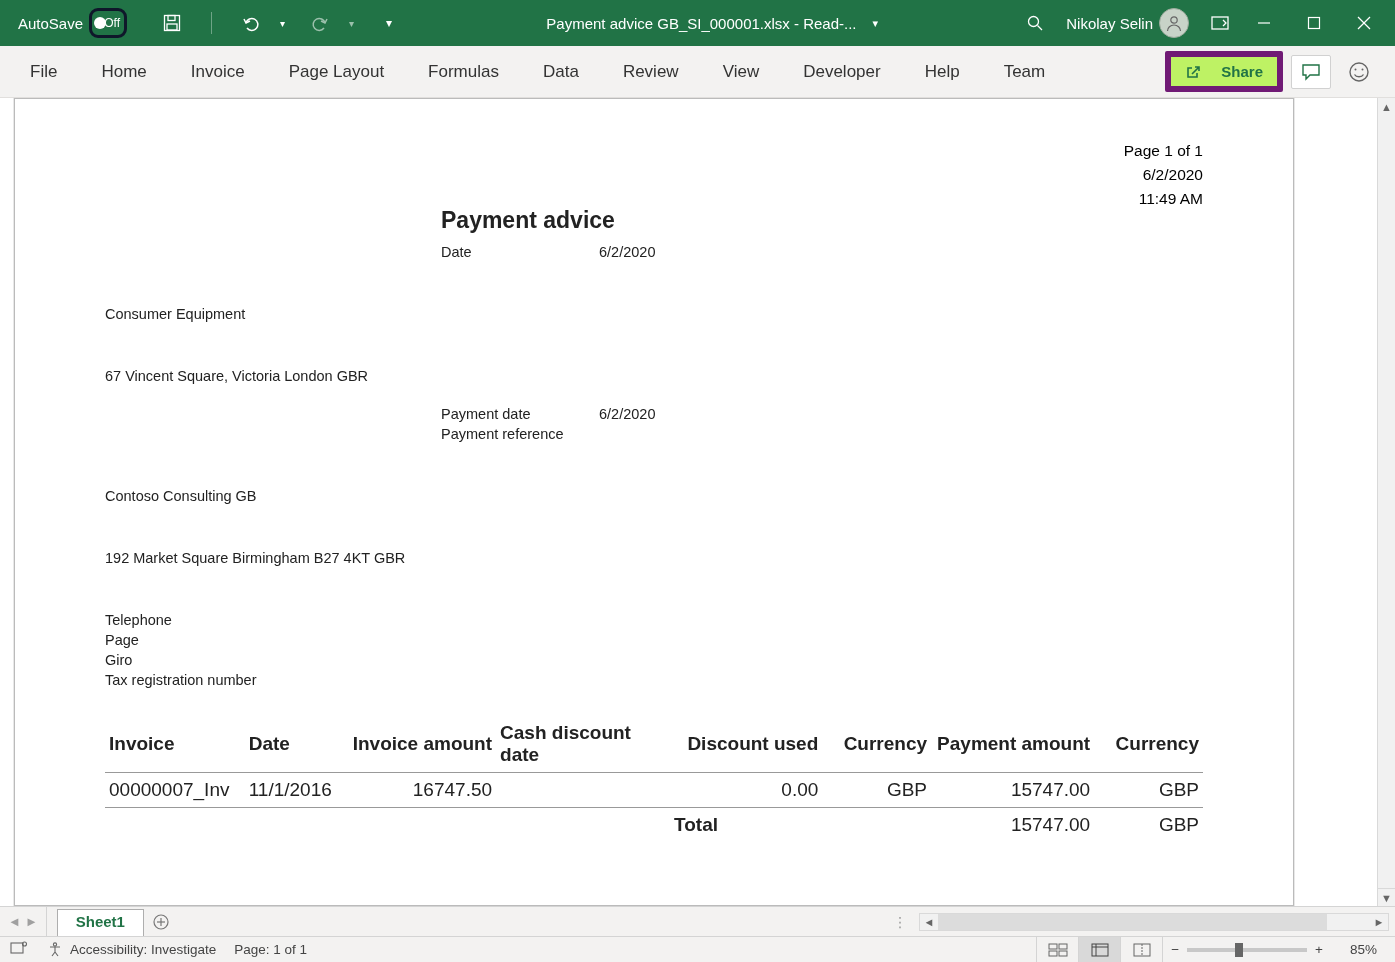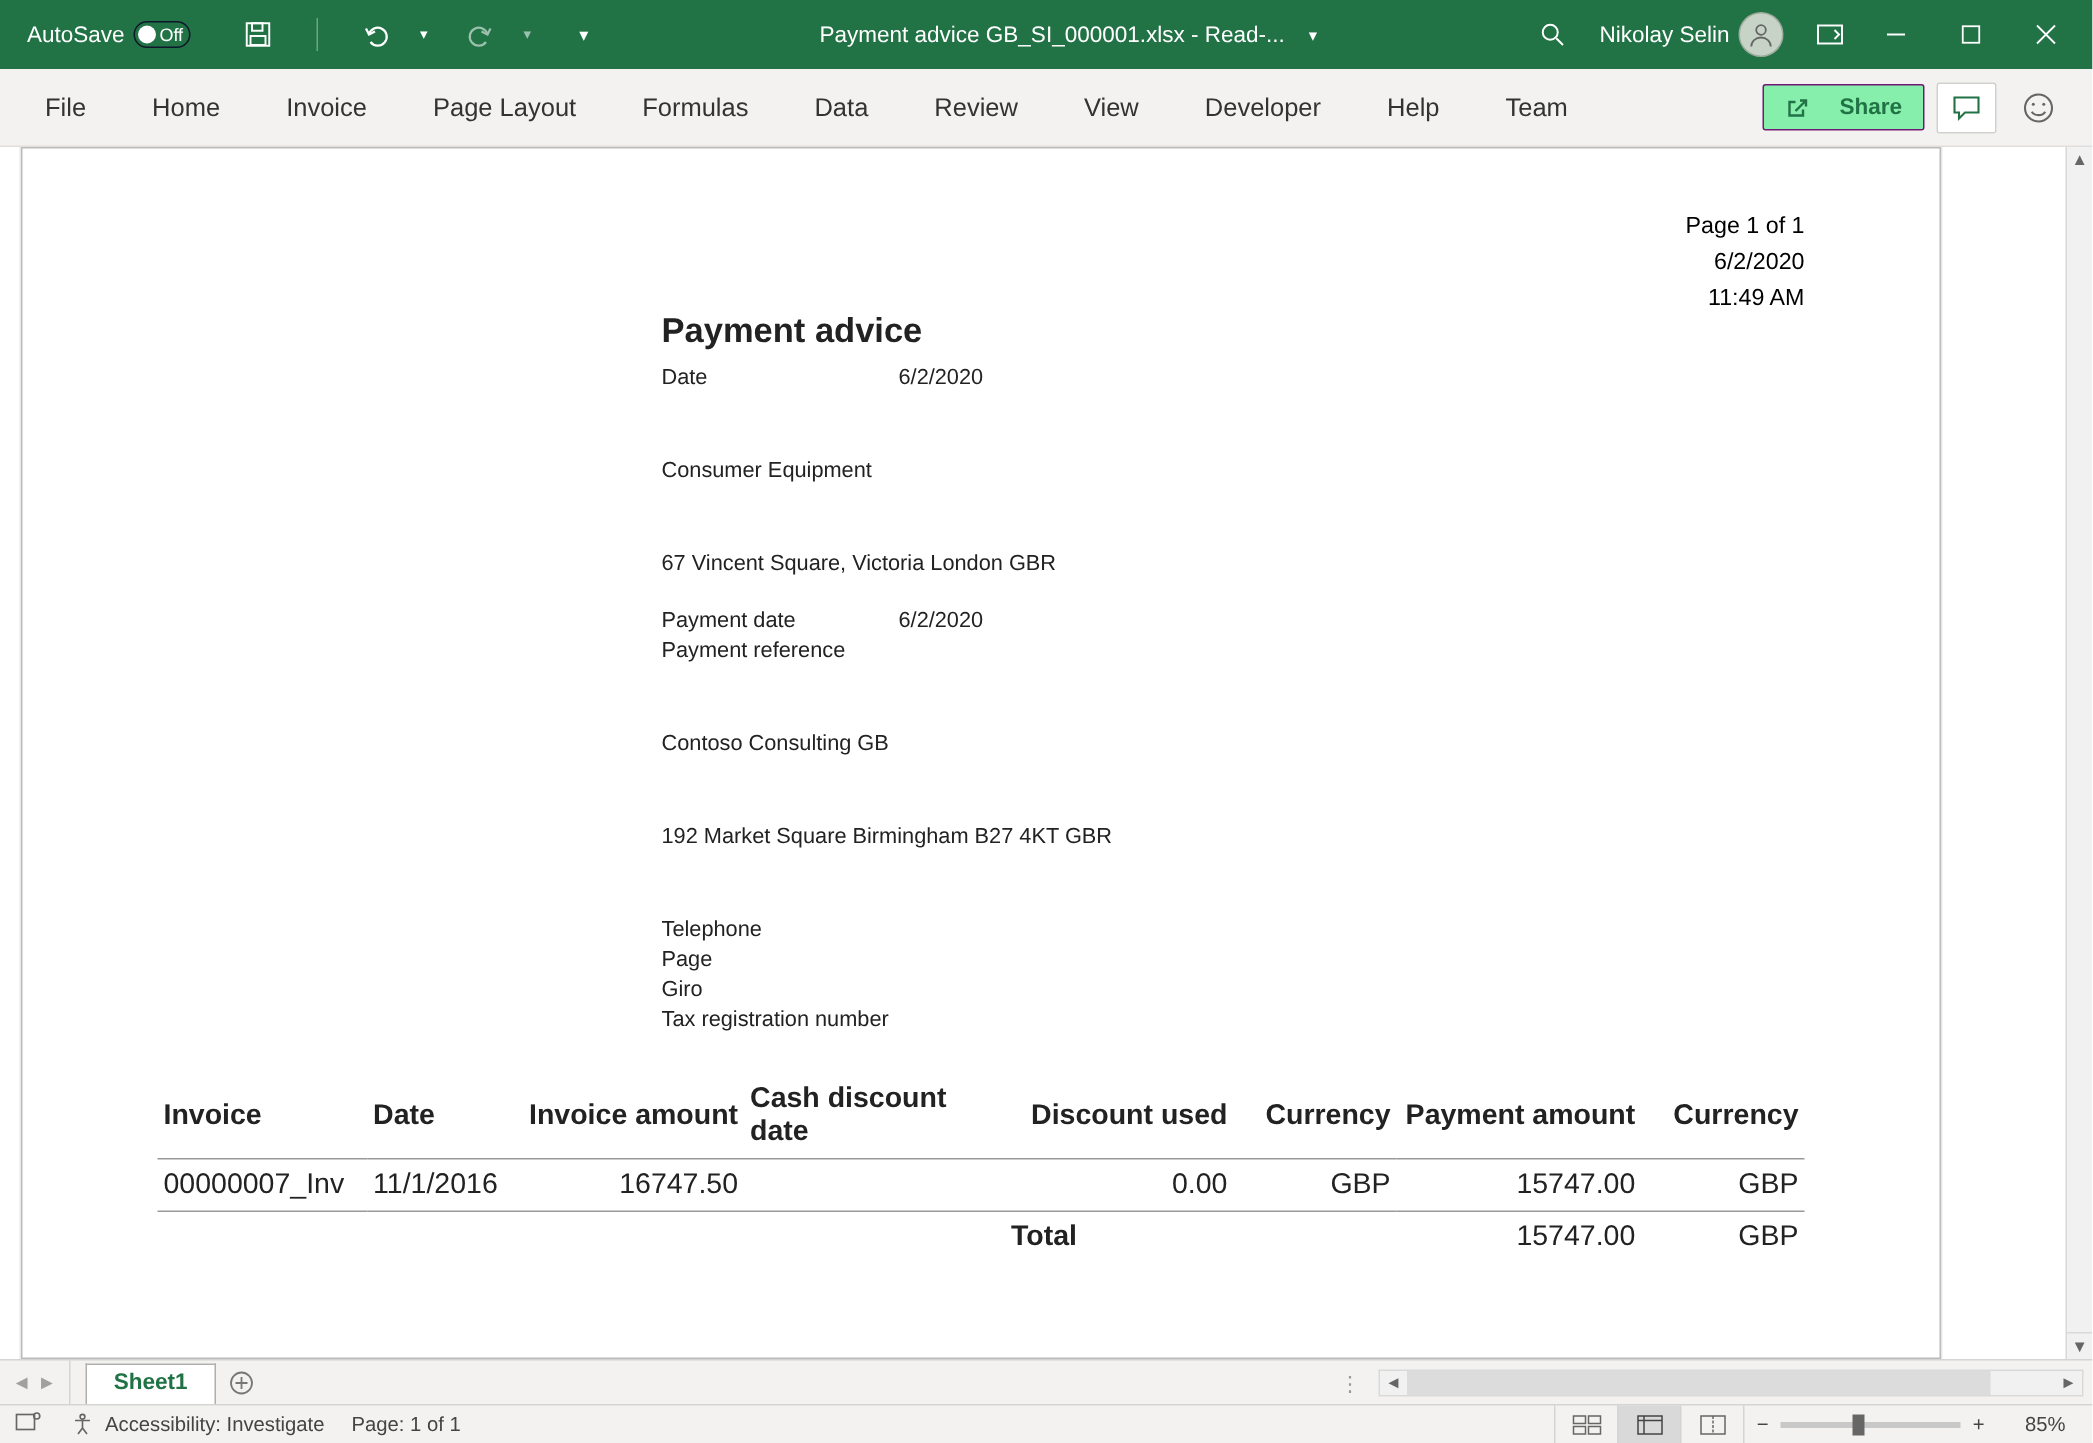--- a/index.html
+++ b/index.html
@@ -2,58 +2,58 @@
 <html><head>
 <meta charset="utf-8">
 <style>
 * { margin: 0; padding: 0; box-sizing: border-box; font-family: "Segoe UI", Arial, sans-serif; }
 body { background: #fff; width: 1395px; height: 962px; display: flex; flex-direction: column; overflow: hidden; }
 
 
 .titlebar { background: #217346; height: 46px; display: flex; align-items: center; color: #fff; padding: 0 8px; }
 .titlebar-left { display: flex; align-items: center; gap: 18px; }
 .autosave { display: flex; align-items: center; gap: 6px; font-size: 15px; padding: 0 10px; }
-.toggle { width: 38px; height: 18px; border: 1px solid #0f172a; border-radius: 9px; position: relative; display: flex; align-items: center; }
+.toggle { width: 38px; height: 30px; border: 3px solid #0f172a; border-radius: 9px; position: relative; display: flex; align-items: center; }
 .toggle-dot { width: 12px; height: 12px; background: #fff; border-radius: 50%; margin-left: 2px; }
 .toggle-lbl { font-size: 12px; position: absolute; right: 4px; }
 .tb-btn { width: 34px; height: 30px; display: flex; align-items: center; justify-content: center; cursor: pointer; }
 .tb-divider { width: 1px; height: 22px; background: rgba(255,255,255,0.35); margin: 0 4px; }
 .tb-caret { font-size: 10px; color: #fff; margin-left: -6px; }
 .tb-icon svg { display: block; }
 
 .titlebar-center { flex: 1; text-align: center; font-size: 15px; color: #fff; display: flex; align-items: center; justify-content: center; gap: 8px;}
 .titlebar-center .caret { font-size: 11px; margin-left: 8px; }
 
 .titlebar-right { display: flex; align-items: center; gap: 4px; }
 .user-area { display: flex; align-items: center; gap: 6px; font-size: 15px; padding: 0 10px; }
 .avatar { width: 30px; height: 30px; border-radius: 50%; background: #c8d3c8; border: 1px solid #9eac9e; display: flex; align-items: center; justify-content: center; }
 .win-btn { width: 46px; height: 30px; display: flex; align-items: center; justify-content: center; cursor: pointer; }
 
 
 .ribbon { background: #f3f2f1; border-bottom: 1px solid #e1dfdd; height: 52px; display: flex; align-items: center; padding: 4px 8px; }
 .ribbon-tab { padding: 0 22px; height: 52px; display: flex; align-items: center; font-size: 17px; color: #333; cursor: pointer; }
 .ribbon-right { margin-left: auto; display: flex; align-items: center; gap: 8px; padding-right: 8px; }
-.share-btn { background: #86efac; border: 1px solid #701a75; color: #217346; font-weight: 600; padding: 6px 14px; font-size: 15px; display: flex; align-items: center; gap: 20px; border-radius: 2px; cursor: pointer;}
+.share-btn { background: #bef264; border: 6px solid #701a75; color: #217346; font-weight: 600; padding: 6px 14px; font-size: 15px; display: flex; align-items: center; gap: 20px; border-radius: 2px; cursor: pointer;}
 .icon-btn { width: 40px; height: 34px; border: 1px solid #d1d1d1; background: #fff; display: flex; align-items: center; justify-content: center; cursor: pointer; border-radius: 2px;}
 
 
 .content-wrap { flex: 1; display: flex; background: #fff; overflow: hidden; }
 .page-shadow { background: #fff; width: 1280px; border: 1px solid #bbb; margin-left: 14px; margin-top: 0; box-shadow: 0 0 0 1px #e8e8e8; position: relative; }
 .vscroll { width: 18px; background: #f1f1f1; border-left: 1px solid #d9d9d9; display: flex; flex-direction: column; align-items: center; margin-left: auto;}
 .vscroll .arrow { height: 18px; font-size: 11px; display: flex; align-items: center; justify-content: center; color: #666; width: 100%; cursor: pointer;}
 .vscroll .track { flex: 1; }
 .vscroll .arrow.down { border-top: 1px solid #d9d9d9; }
 
 
 .doc { padding: 40px 90px 40px 90px; font-size: 14.5px; color: #222; }
 .doc-header-right { position: absolute; top: 40px; right: 90px; text-align: right; font-size: 15.5px; line-height: 1.55; }
 .doc h1 { font-size: 23px; font-weight: 700; margin-top: 68px; margin-bottom: 10px; margin-left: 336px; }
 .kv { display: flex; margin-left: 336px; margin-bottom: 4px; }
 .kv .k { width: 158px; }
-.sect { margin-left: 336px; margin-top: 24px; margin-bottom: 4px; }
+.sect { margin-top: 24px; margin-bottom: 4px; }
 .gap8 { height: 18px; }
 
 
 .tbl { margin-top: 28px; width: 100%; border-collapse: collapse; font-size: 19px; }
 .tbl th { text-align: left; font-weight: 700; padding: 6px 4px; border-bottom: 1px solid #999; }
 .tbl th.r, .tbl td.r { text-align: right; }
 .tbl td { padding: 6px 4px; }
 .tbl tr.total td { border-top: 1px solid #999; font-weight: 400;}
 .tbl tr.total td.bold { font-weight: 700; }
 .total-cell-line { border-top: 1px solid #000; }

